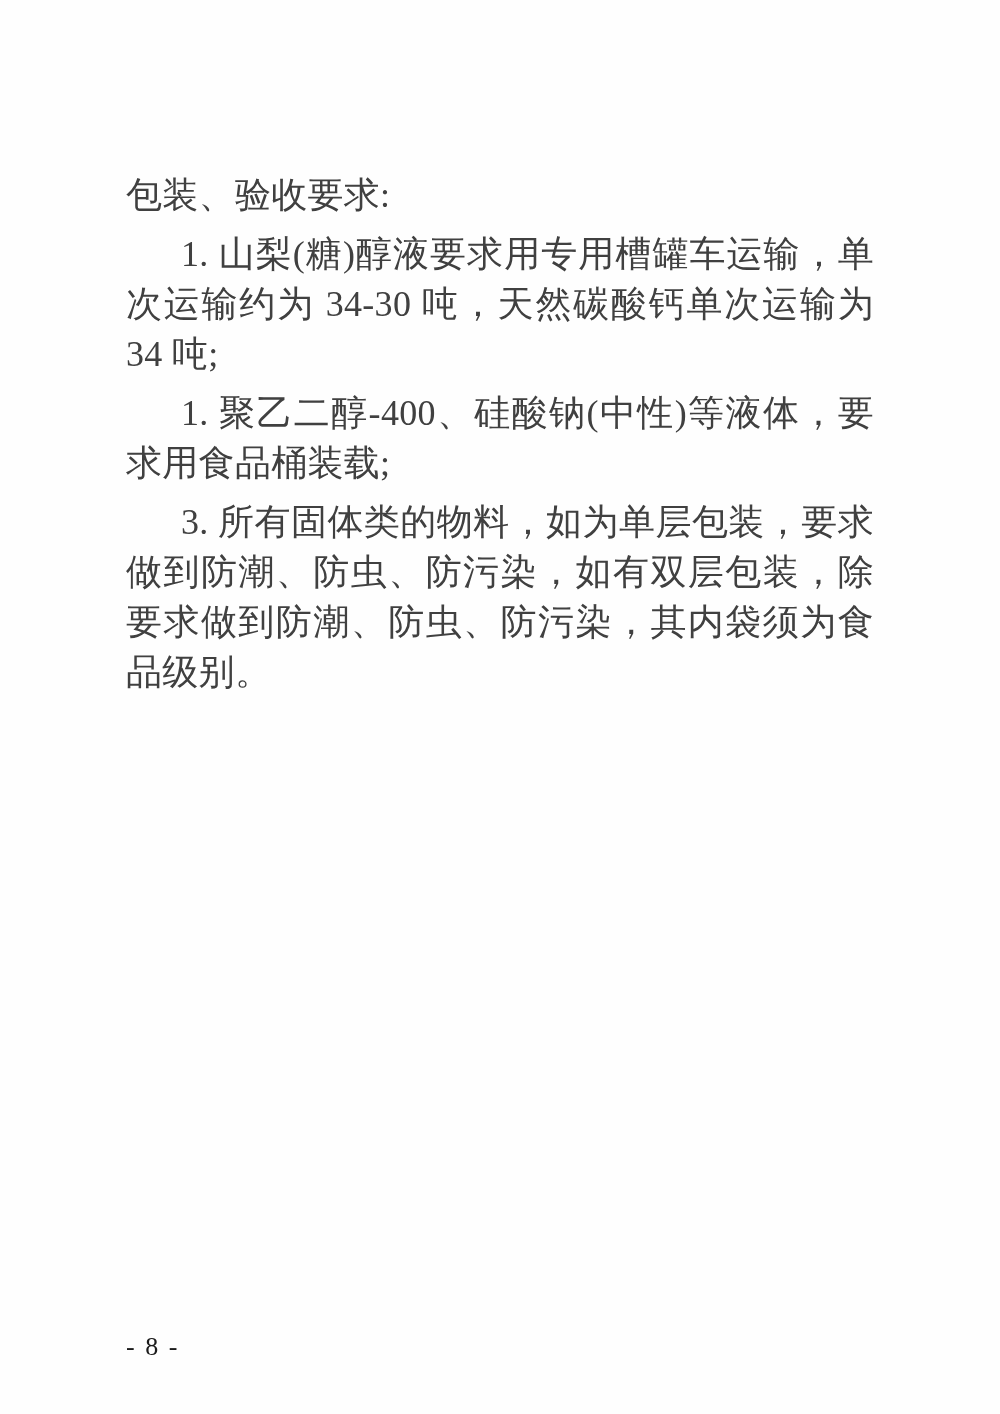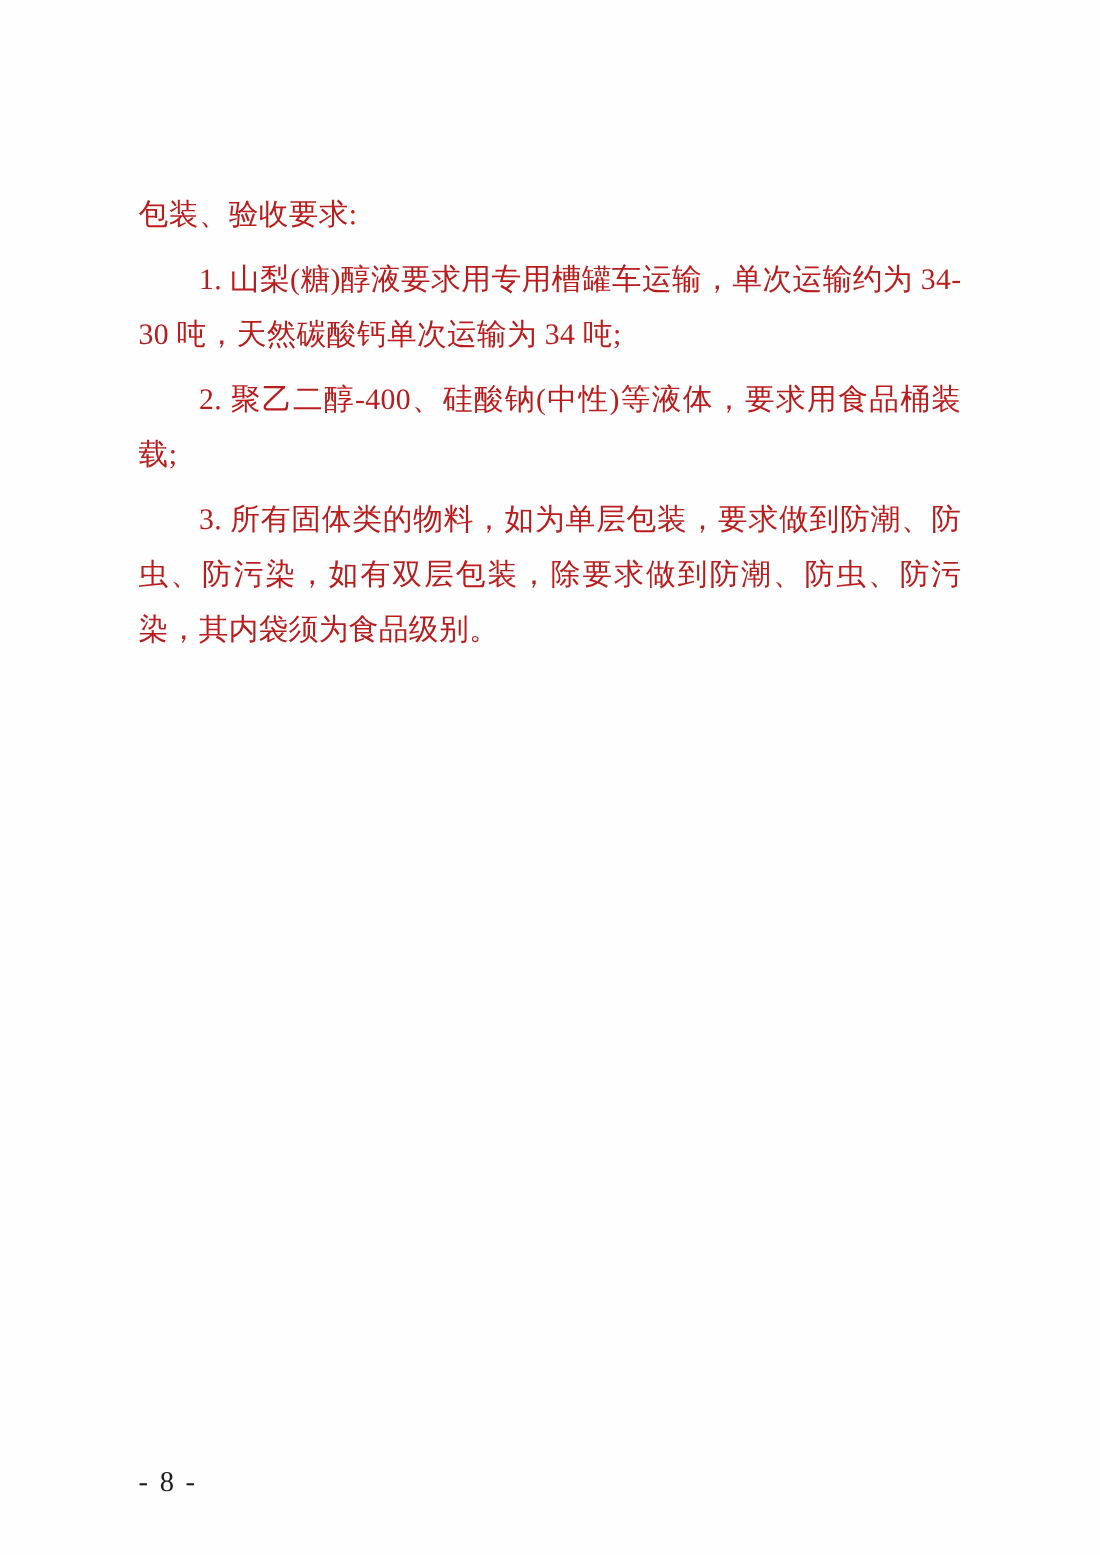--- a/index.html
+++ b/index.html
@@ -23,27 +23,27 @@
     height: 1414px;
     background: #fefefe;
   }
   .content {
     position: absolute;
     left: 126px;
     top: 170px;
     width: 748px;
   }
   .para {
-    font-size: 27px;
+    font-size: 36px;
     line-height: 50px;
     letter-spacing: 0.3px;
     text-align: justify;
     text-justify: inter-ideograph;
     margin: 0 0 1px 0;
-    color: #b91c1c;
+    color: #404040;
     font-family: "Liberation Serif", "DejaVu Serif", serif;
   }
   .para.indent {
     text-indent: 55px;
   }
   .spacer-sm { height: 8px; }
   .footer {
     position: absolute;
     left: 126px;
     top: 1330px;
@@ -63,21 +63,21 @@
   <div class="content">
 
     <p class="para">包装、验收要求:</p>
 
     <div class="spacer-sm"></div>
 
     <p class="para indent">1. 山梨(糖)醇液要求用专用槽罐车运输，单次运输约为 34-30 吨，天然碳酸钙单次运输为 34 吨;</p>
 
     <div class="spacer-sm"></div>
 
-    <p class="para indent">2. 聚乙二醇-400、硅酸钠(中性)等液体，要求用食品桶装载;</p>
+    <p class="para indent">1. 聚乙二醇-400、硅酸钠(中性)等液体，要求用食品桶装载;</p>
 
     <div class="spacer-sm"></div>
 
     <p class="para indent">3. 所有固体类的物料，如为单层包装，要求做到防潮、防虫、防污染，如有双层包装，除要求做到防潮、防虫、防污染，其内袋须为食品级别。</p>
 
   </div>
 
   <div class="footer">- 8 -</div>
 
 </div>

